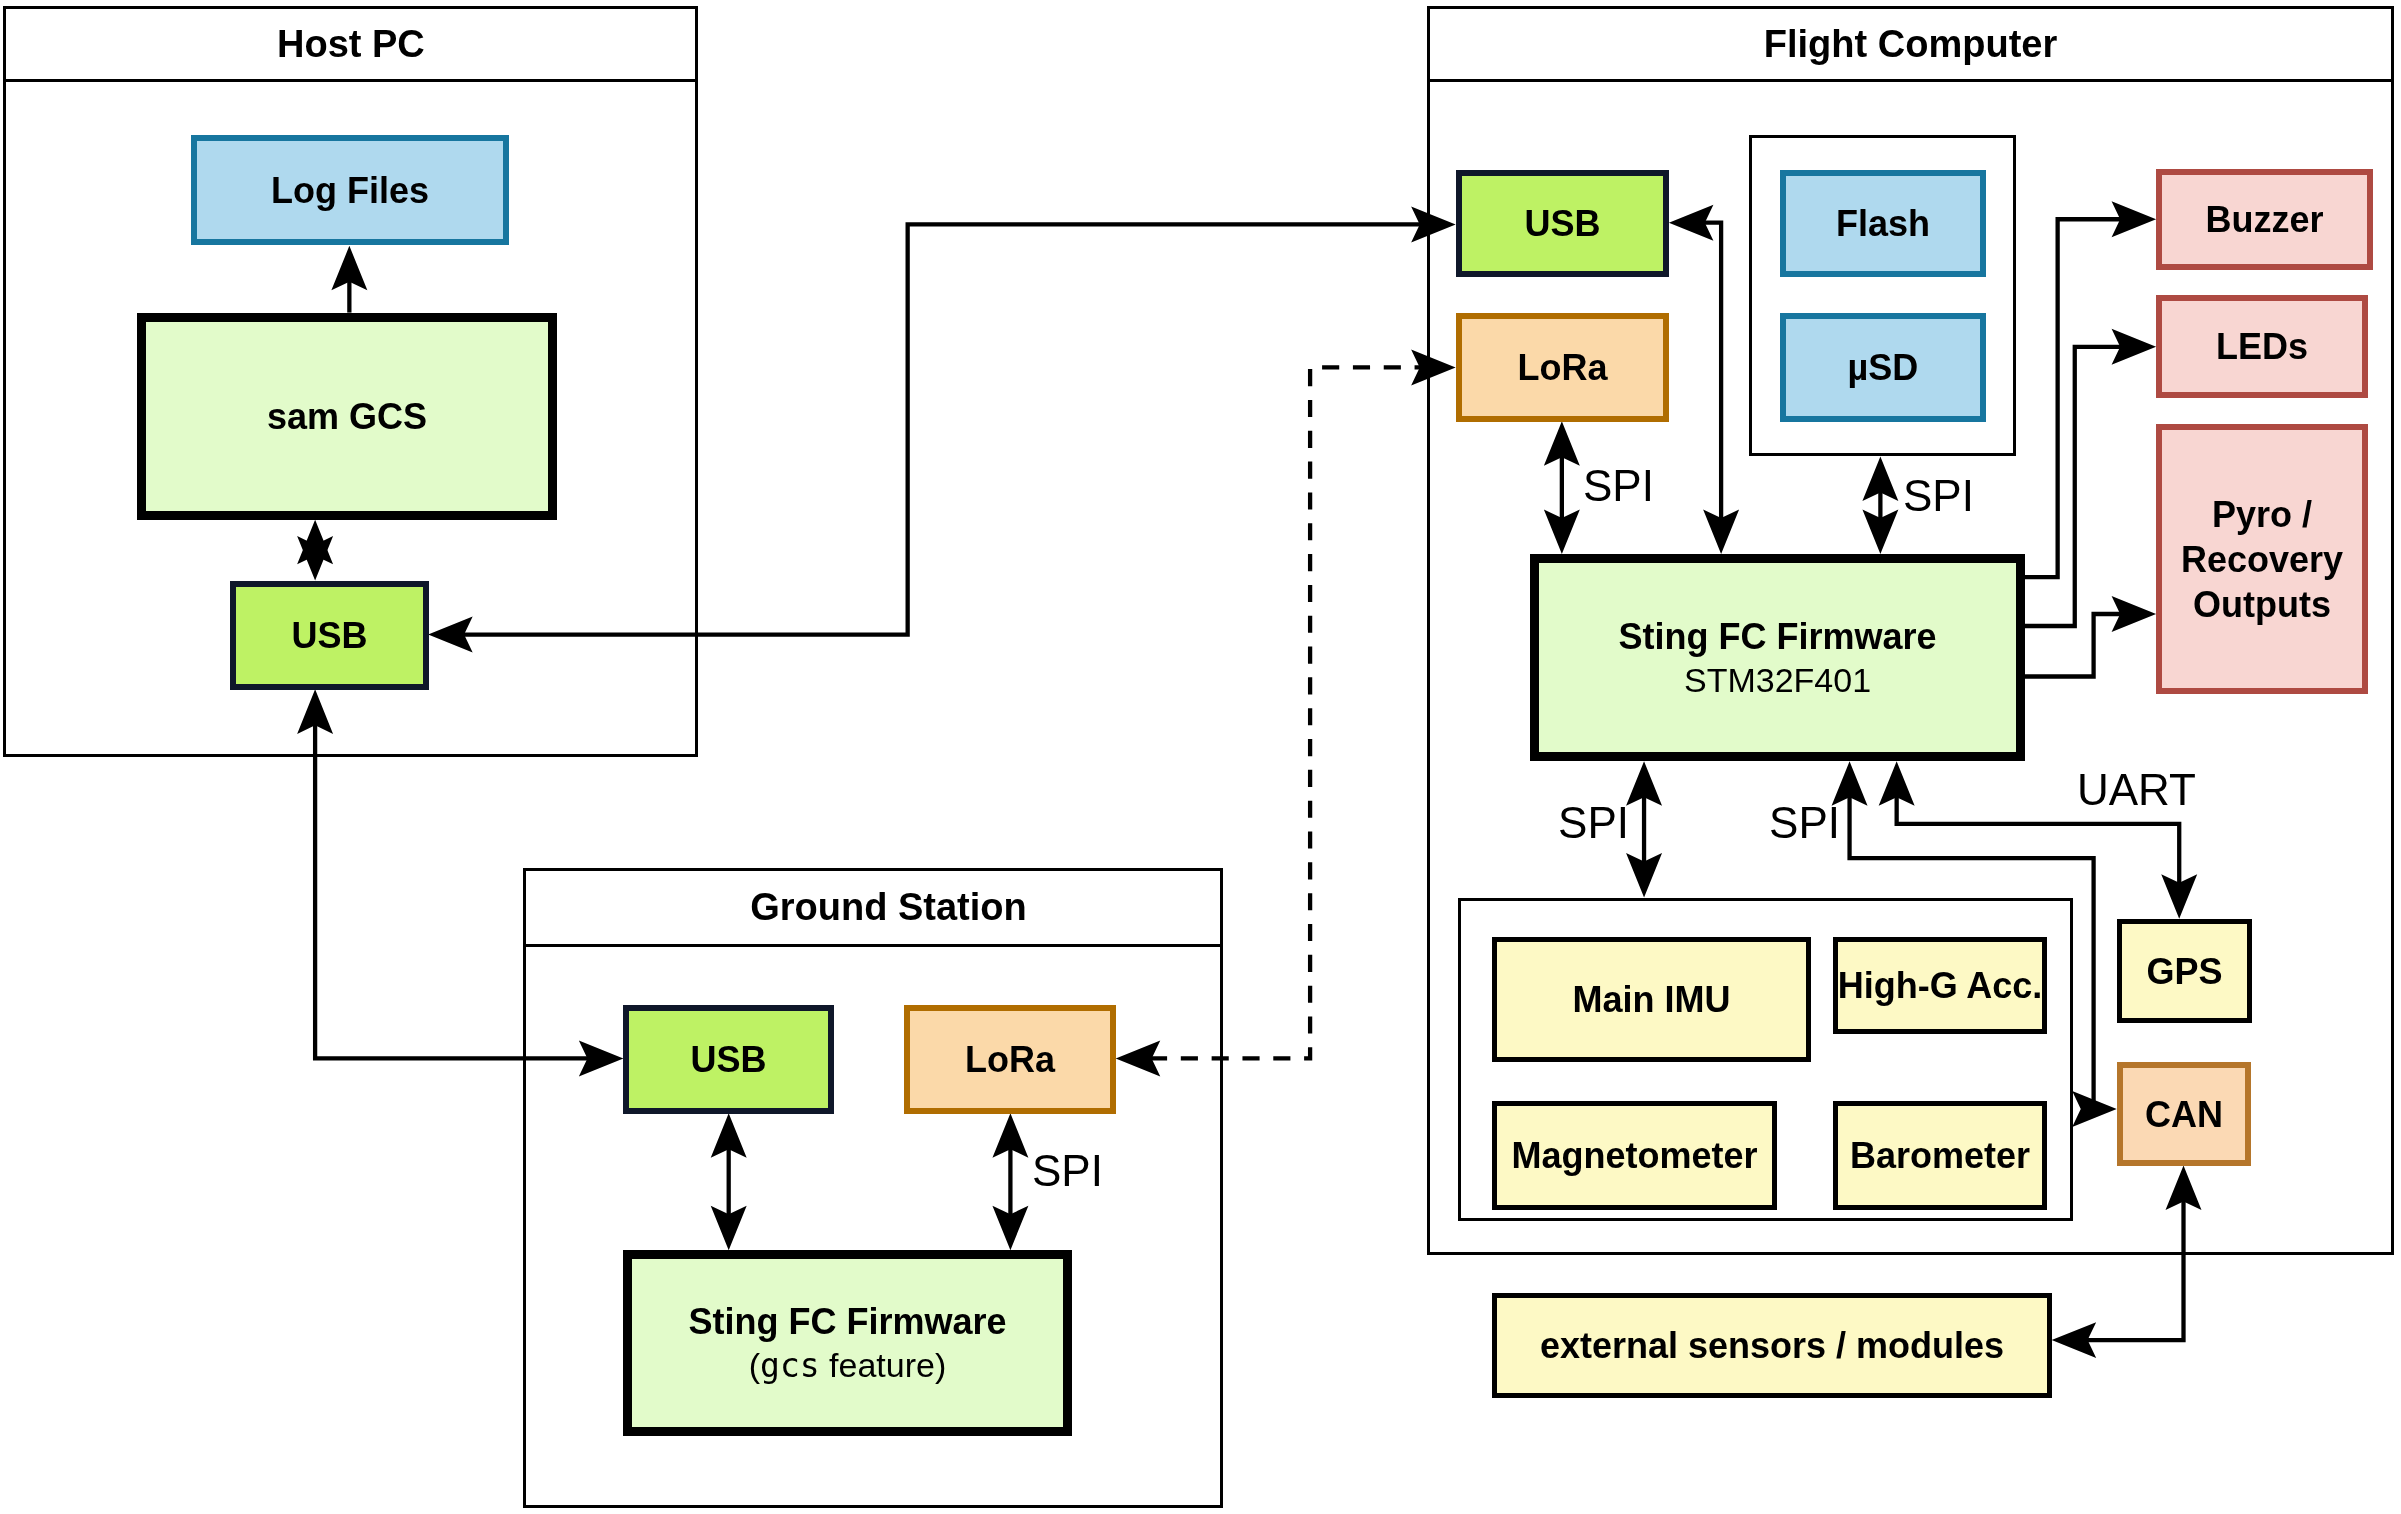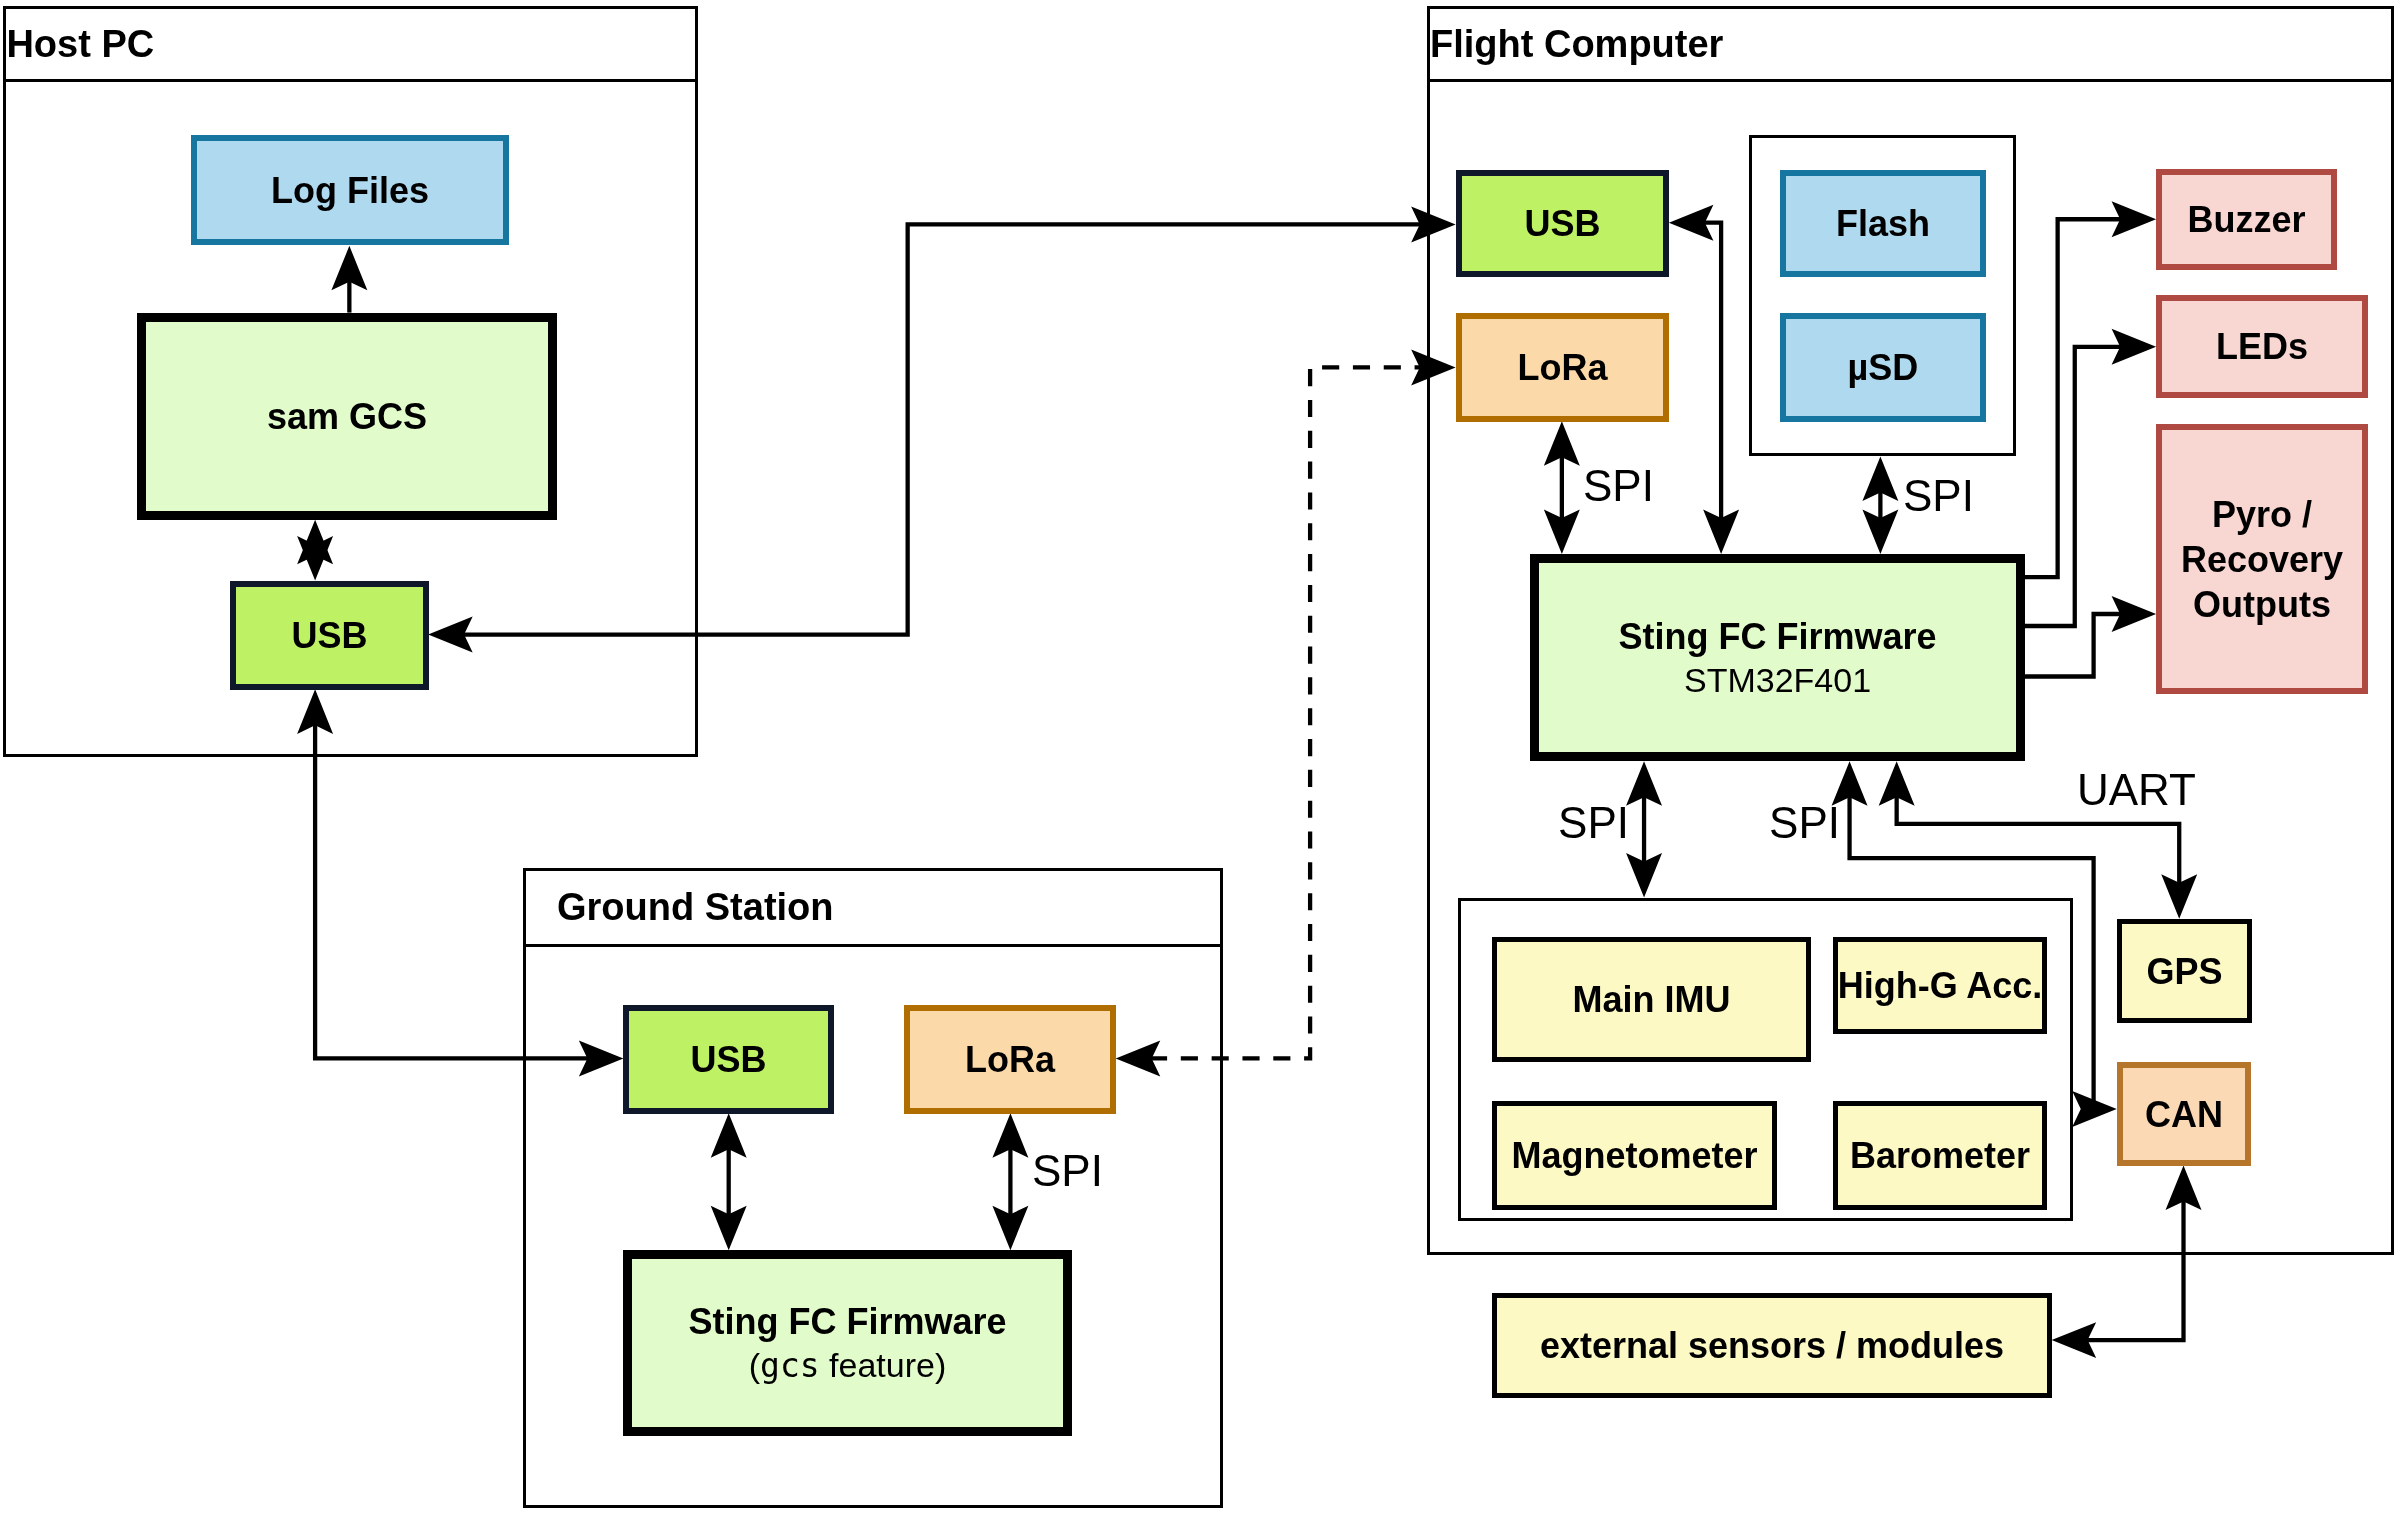--- a/index.html
+++ b/index.html
@@ -4,21 +4,21 @@
 <style>
   html,body{margin:0;padding:0;background:#ffffff;}
   #canvas{
     position:relative;width:2401px;height:1514px;background:#ffffff;overflow:hidden;
     font-family:"Liberation Sans",sans-serif;color:#000;
   }
   .container-box{
     position:absolute;border:3.4px solid #000;background:#ffffff;box-sizing:border-box;
   }
   .container-title{
-    position:absolute;left:0;right:0;top:0;display:flex;align-items:center;
+    position:absolute;left:0;right:0;top:0;display:flex;align-items:center;justify-content:center;
     font-weight:bold;font-size:38px;border-bottom:3.4px solid #000;box-sizing:border-box;
   }
   .node{
     position:absolute;display:flex;flex-direction:column;align-items:center;justify-content:center;
     box-sizing:border-box;text-align:center;line-height:1.25;
   }
   .node .line{white-space:nowrap;}
   .st-blue  {background:#afd9ee;border:6px solid #17769f;}
   .st-gray  {background:#bef264;border:6px solid #0f172a;}
   .st-orange{background:#fbd9a9;border:6px solid #b06d00;}
@@ -172,21 +172,21 @@
     <div class="node st-blue" style="left: 1780px; top: 170px; width: 206px; height: 107px;">
       <div class="line f-bold"><span>Flash</span></div>
     </div>
     <div class="node st-blue" style="left: 1780px; top: 313px; width: 206px; height: 109px;">
       <div class="line f-bold"><span>µSD</span></div>
     </div>
     <div class="node st-green" style="left: 1530px; top: 554px; width: 495px; height: 207px;">
       <div class="line f-bold"><span>Sting FC Firmware</span></div>
       <div class="line f-reg"><span>STM32F401</span></div>
     </div>
-    <div class="node st-red" style="left: 2156px; top: 169px; width: 181px; height: 101px;">
+    <div class="node st-red" style="left: 2156px; top: 169px; width: 217px; height: 101px;">
       <div class="line f-bold"><span>Buzzer</span></div>
     </div>
     <div class="node st-red" style="left: 2156px; top: 295px; width: 212px; height: 103px;">
       <div class="line f-bold"><span>LEDs</span></div>
     </div>
     <div class="node st-red" style="left: 2156px; top: 424px; width: 212px; height: 270px;">
       <div class="line f-bold"><span>Pyro /</span></div>
       <div class="line f-bold"><span>Recovery</span></div>
       <div class="line f-bold"><span>Outputs</span></div>
     </div>

